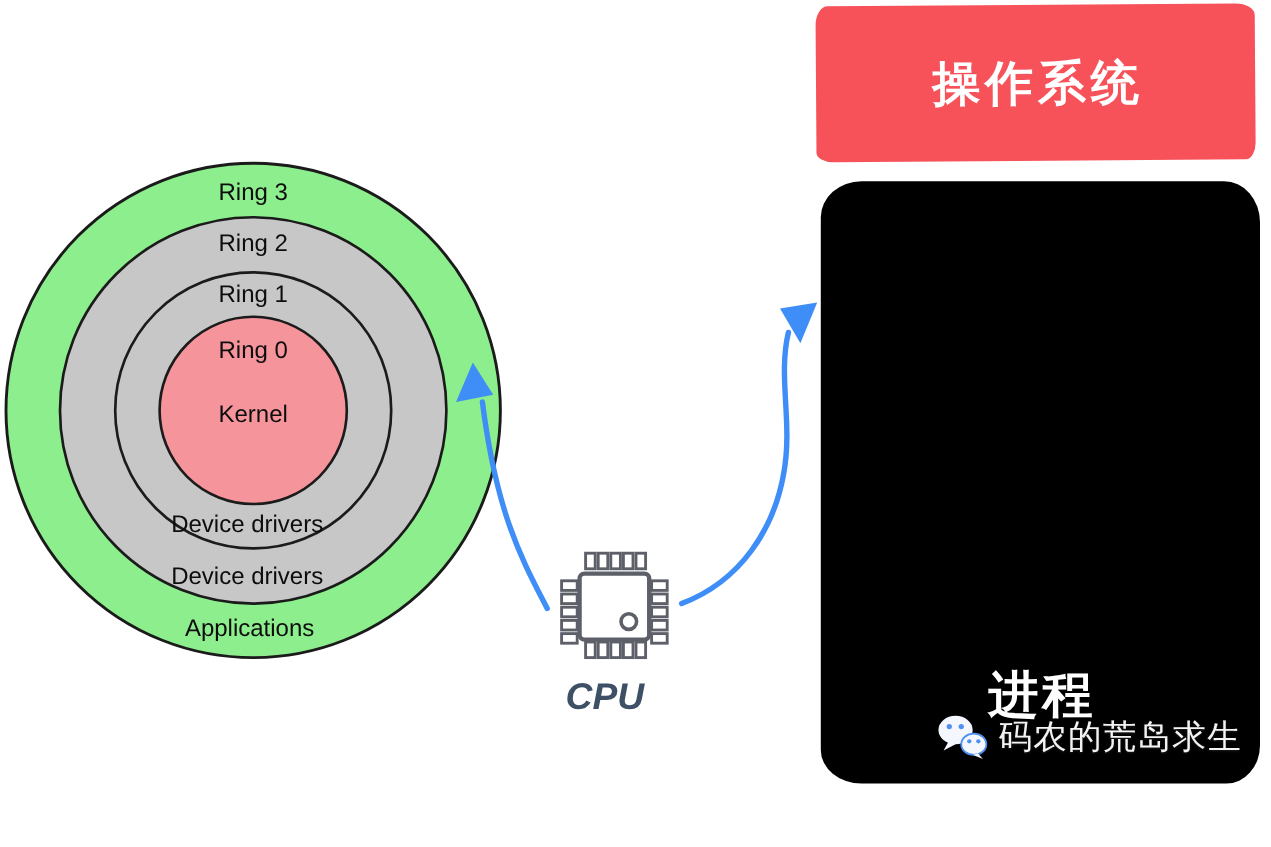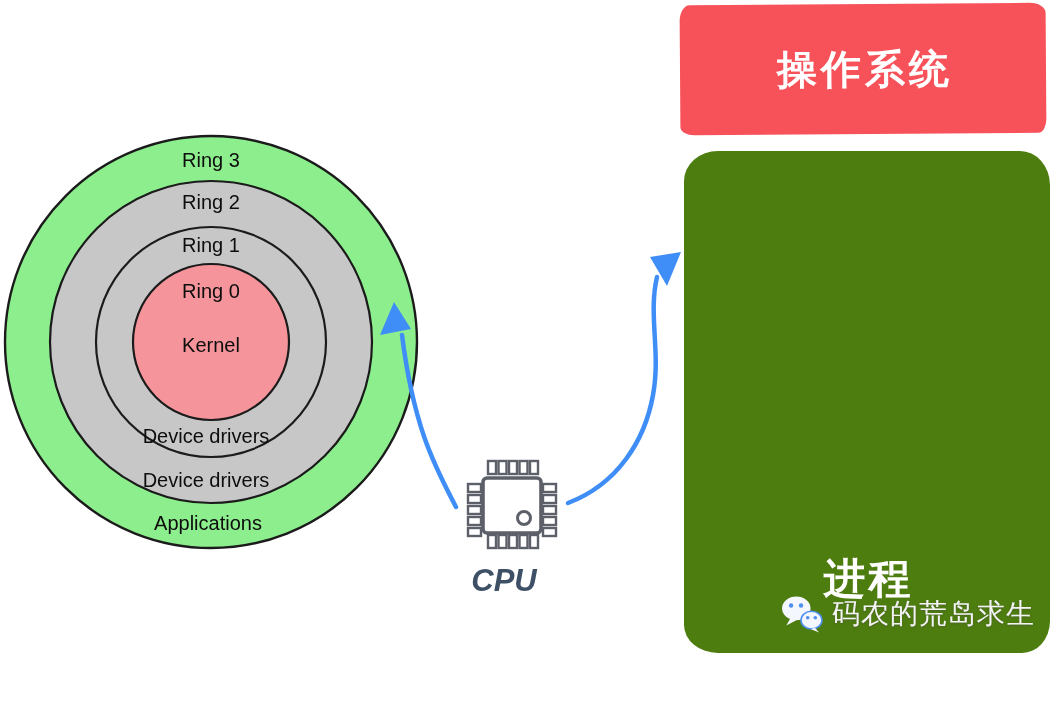--- a/index.html
+++ b/index.html
@@ -43,21 +43,21 @@
     color: #ffffff;
     font-size: 40px;
     font-weight: bold;
     letter-spacing: 4px;
     text-indent: 4px;
   }
   .process-box {
     position: absolute;
     left: 684px; top: 151px;
     width: 366px; height: 502px;
-    background: #4d7c0f;
+    background: #000000;
     border-radius: 34px 30px 28px 34px / 30px 34px 32px 28px;
   }
   .process-label {
     position: absolute;
     left: 0; top: 400px;
     width: 100%;
     text-align: center;
     color: #ffffff;
     font-size: 42px;
     font-weight: bold;

